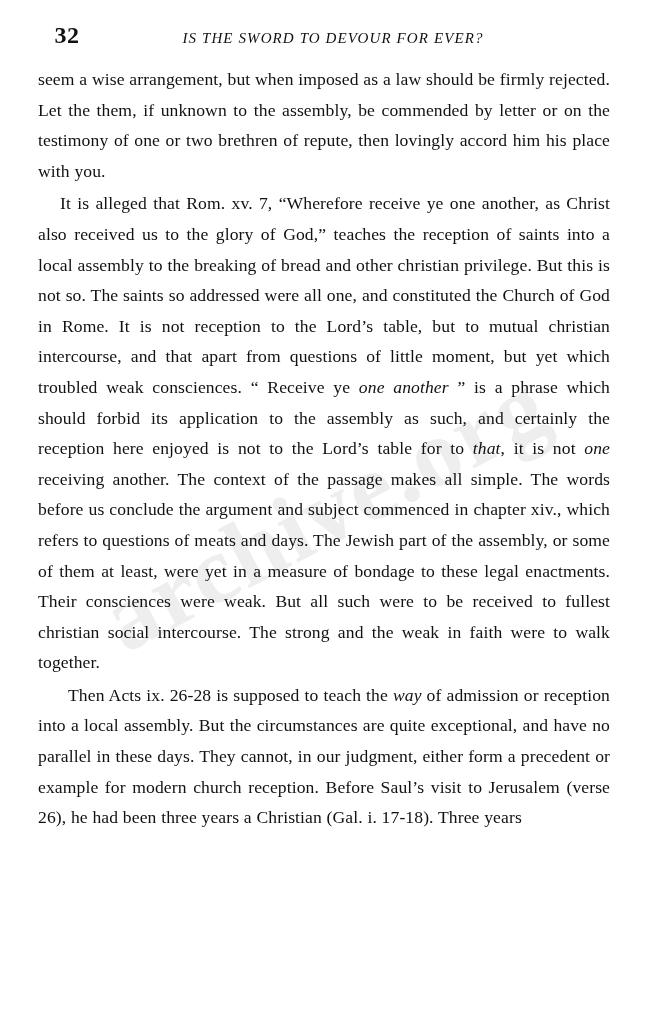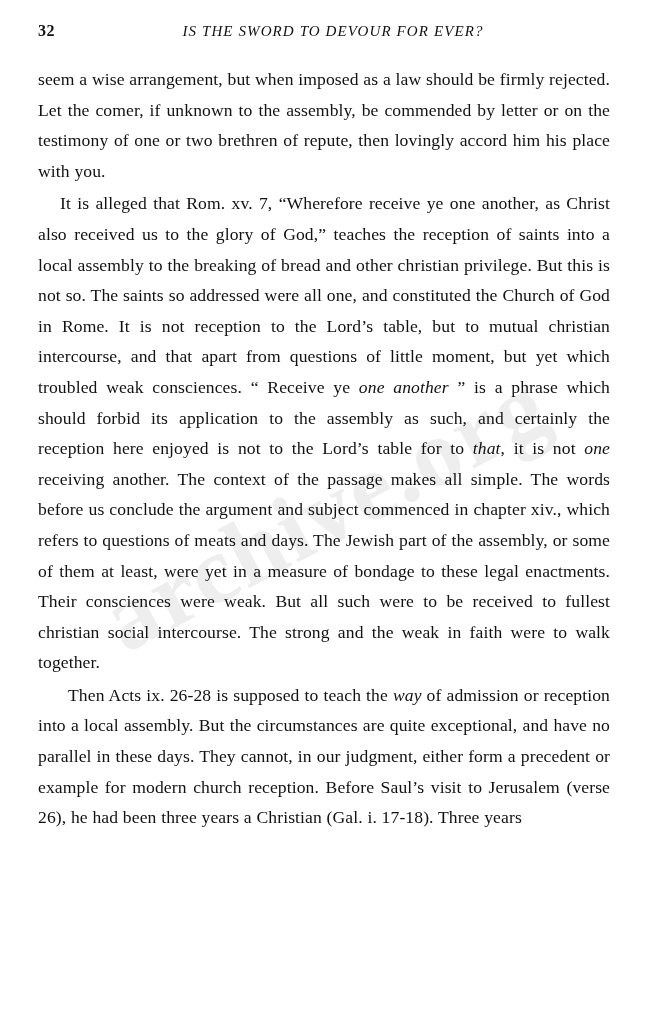--- a/index.html
+++ b/index.html
@@ -47,25 +47,25 @@
 
   .runhead {
     display: flex;
     align-items: baseline;
     margin: 0 0 16px 0;
     height: 26px;
   }
   .folio {
     font-family: "Liberation Serif", serif;
     font-weight: 700;
-    font-size: 16px;
+    font-size: 24px;
     letter-spacing: 0.5px;
     width: 58px;
     flex: 0 0 58px;
-    text-align: left;
+    text-align: center;
   }
   .runtitle {
     flex: 1 1 auto;
     text-align: center;
     font-style: italic;
     font-size: 15px;
     letter-spacing: 1.1px;
     padding-right: 40px;
     white-space: nowrap;
   }
@@ -100,21 +100,21 @@
 
   <div class="watermark">archive.org</div>
 
   <div class="content">
 
     <div class="runhead">
       <span class="folio">32</span>
       <span class="runtitle">IS THE SWORD TO DEVOUR FOR EVER?</span>
     </div>
 
-    <p class="para">seem a wise arrangement, but when imposed as a law should be firmly rejected.  Let the comer, if unknown to the assembly, be commended by letter or on the testimony of one or two brethren of repute, then lovingly accord him his place with you.</p>
+    <p class="para">seem a wise arrangement, but when imposed as a law should be firmly rejected.  Let the them, if unknown to the assembly, be commended by letter or on the testimony of one or two brethren of repute, then lovingly accord him his place with you.</p>
 
     <p class="para indent">
       <span>It is alleged that Rom. xv. 7, “Wherefore receive ye one another, as Christ also received us to the glory of God,” teaches the reception of saints into a local assembly to the breaking of bread and other christian privilege.  But this is not so.  The saints so addressed were all one, and constituted the Church of God in Rome.  It is not reception to the Lord’s table, but to mutual christian intercourse, and that apart from questions of little moment, but yet which troubled weak consciences.  “ Receive ye </span><i>one another</i><span> ” is a phrase which should forbid its application to the assembly as such, and certainly the reception here enjoyed is not to the Lord’s table for to </span><i>that</i><span>, it is not </span><i>one</i><span> receiving another.  The context of the passage makes all simple.  The words before us conclude the argument and subject commenced in chapter xiv., which refers to questions of meats and days.  The Jewish part of the assembly, or some of them at least, were yet in a measure of bondage to these legal enactments.  Their consciences were weak.  But all such were to be received to fullest christian social intercourse.  The strong and the weak in faith were to walk together.</span>
     </p>
 
     <p class="para indent-wide">
       <span>Then Acts ix. 26-28 is supposed to teach the </span><i>way</i><span> of admission or reception into a local assembly.  But the circumstances are quite exceptional, and have no parallel in these days.  They cannot, in our judgment, either form a precedent or example for modern church reception.  Before Saul’s visit to Jerusalem (verse 26), he had been three years a Christian (Gal. i. 17-18).  Three years</span>
     </p>
 
   </div>

